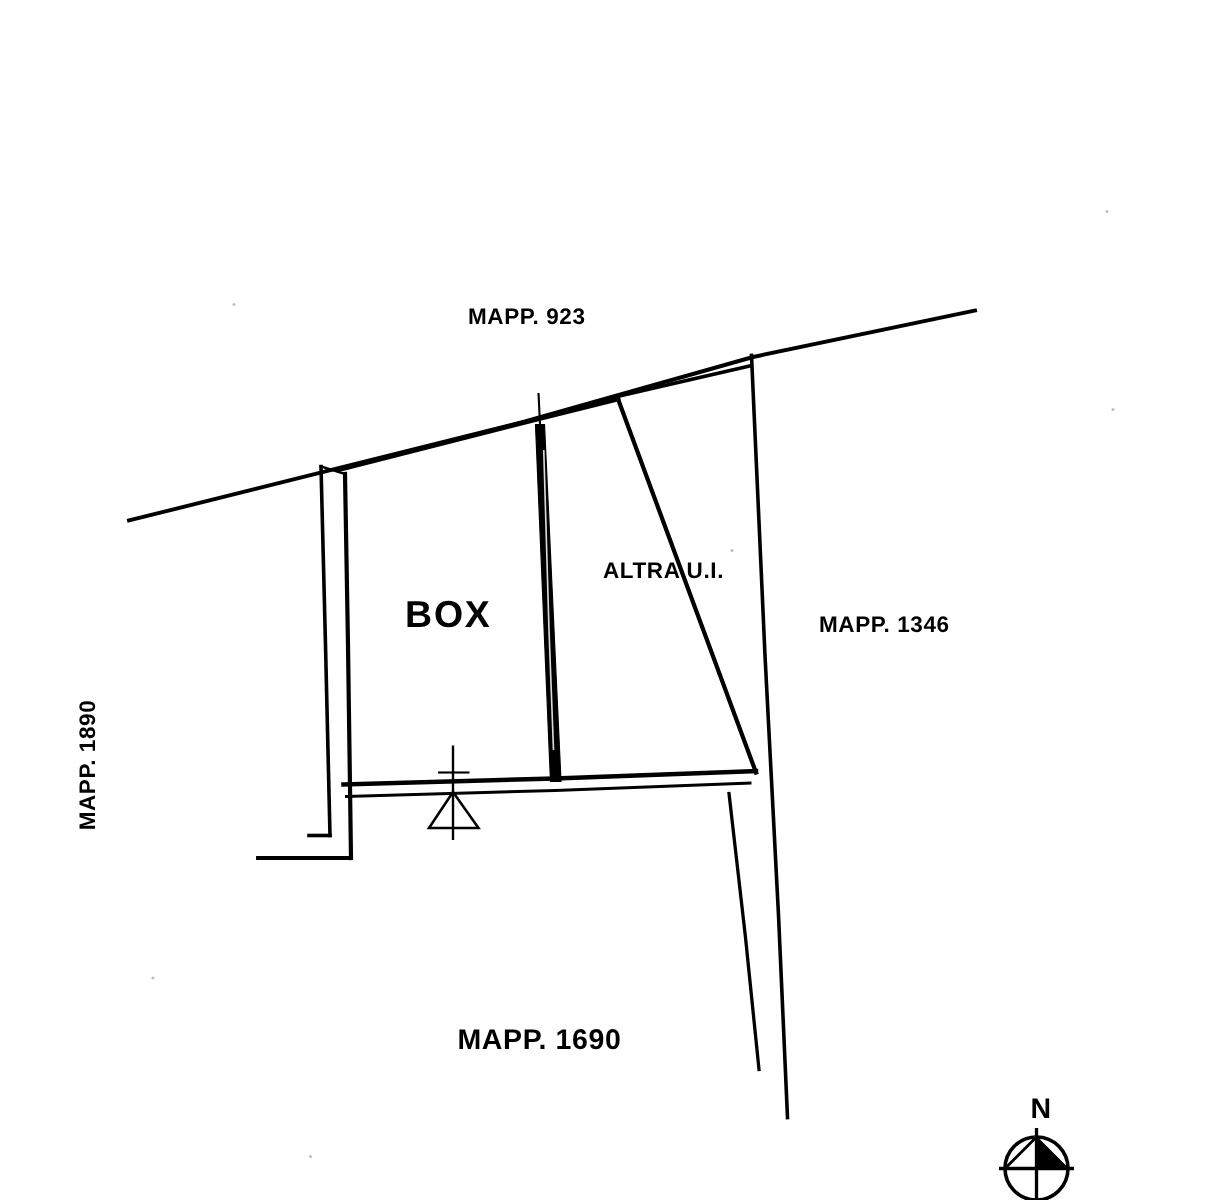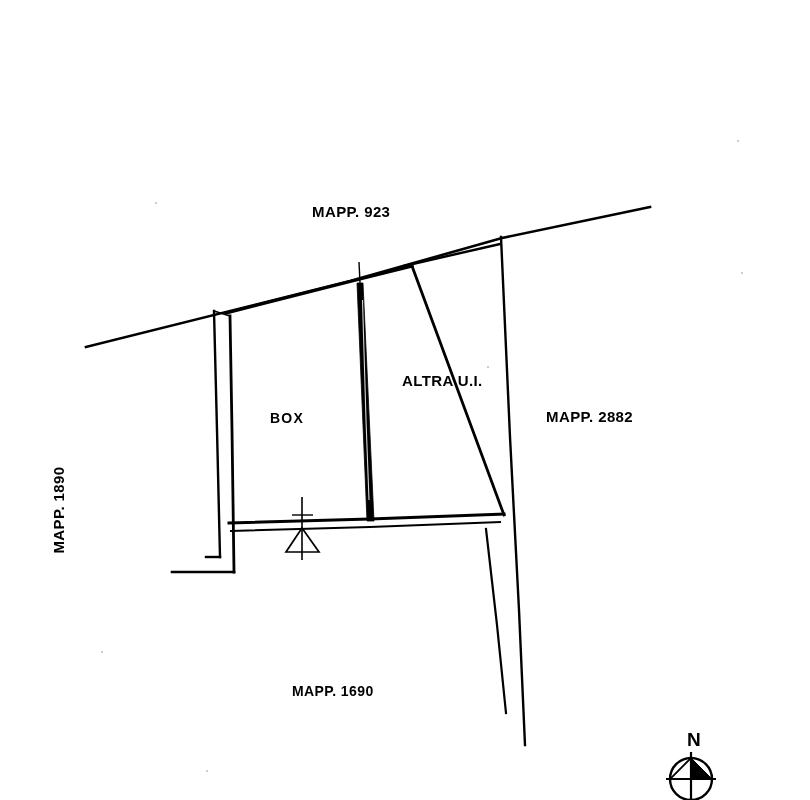--- a/index.html
+++ b/index.html
@@ -40,37 +40,37 @@
     top: 203px;
     font-size: 15px;
     text-align: right;
   }
   #label-mapp-1689 {
     left: 546px;
     top: 408px;
     font-size: 15px;
   }
   #label-mapp-1690 {
-    left: 292px;
+    left: 305px;
     top: 683px;
-    font-size: 14px;
+    font-size: 19px;
   }
   #label-mapp-1890 {
     left: 80px;
     top: 480px;
     width: 120px;
     font-size: 15px;
     transform: rotate(-90deg);
     transform-origin: 30px 60px;
     text-align: center;
   }
   #label-box {
     left: 270px;
-    top: 410px;
-    font-size: 14px;
+    top: 396px;
+    font-size: 25px;
     letter-spacing: 1.2px;
   }
   #label-altra-ui {
     left: 402px;
     top: 372px;
     font-size: 15px;
   }
   #label-north {
     left: 687px;
     top: 729px;
@@ -149,21 +149,21 @@
       <path d="M 691 758 L 670 779 L 691 779 Z" fill="none" stroke="#000000" stroke-width="1.8"></path>
 
       <path d="M 691 752 L 691 800" stroke="#000000" stroke-width="2.2" fill="none"></path>
       <path d="M 666 779 L 716 779" stroke="#000000" stroke-width="2.2" fill="none"></path>
     </g>
 
   </svg>
 
   <div class="lbl" id="label-mapp-923">MAPP. 923</div>
 
-  <div class="lbl" id="label-mapp-1689">MAPP. 2882</div>
+  <div class="lbl" id="label-mapp-1689">MAPP. 1346</div>
 
   <div class="lbl" id="label-mapp-1690">MAPP. 1690</div>
 
   <div class="lbl" id="label-mapp-1890">MAPP. 1890</div>
 
   <div class="lbl" id="label-box">BOX</div>
 
   <div class="lbl" id="label-altra-ui">ALTRA U.I.</div>
 
   <div class="lbl" id="label-north">N</div>

